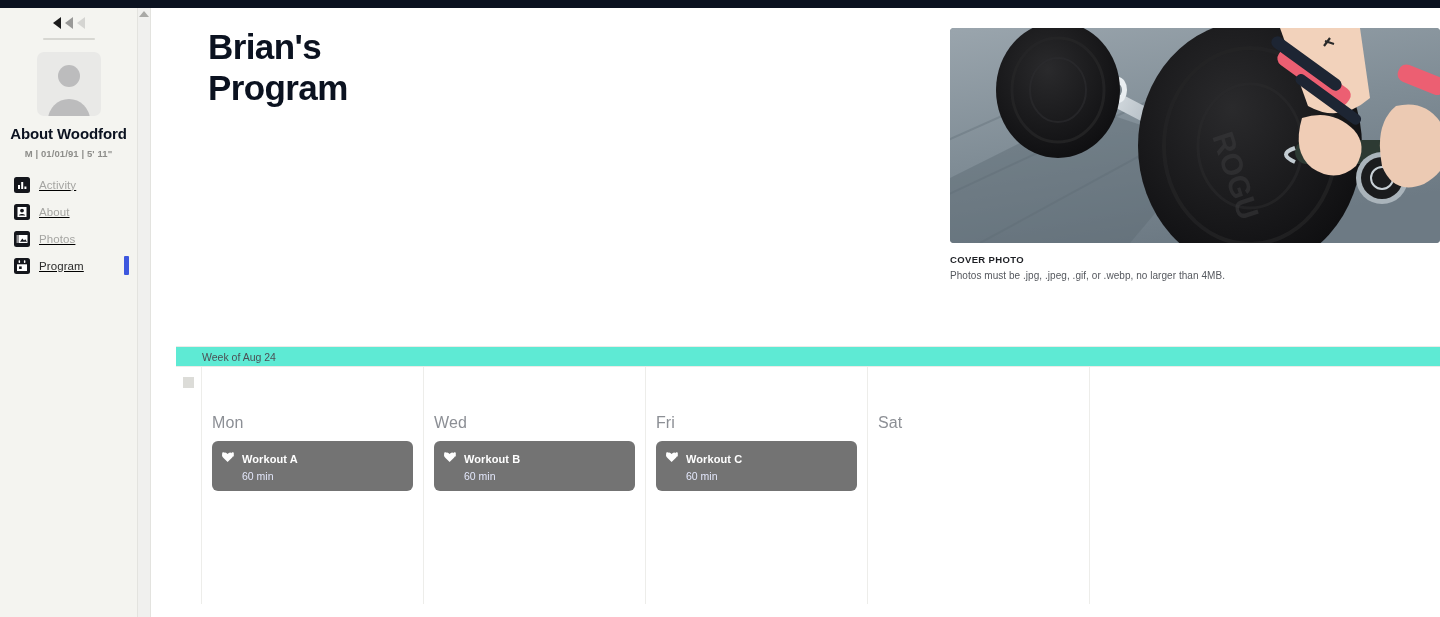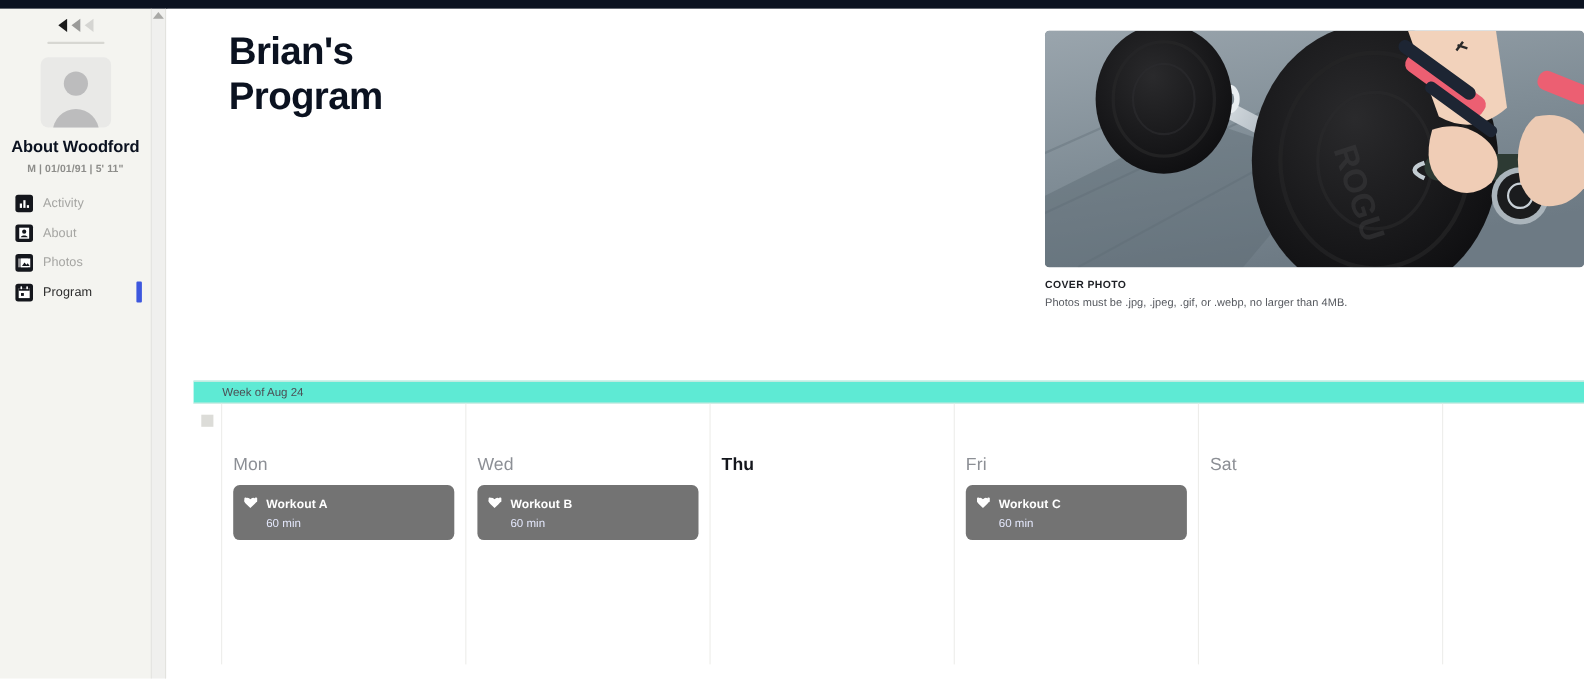--- a/index.html
+++ b/index.html
@@ -94,20 +94,21 @@
 
   .nav { margin-top: 12px; }
   .nav-item {
     display: flex;
     align-items: center;
     gap: 9px;
     height: 27px;
     padding-left: 14px;
     position: relative;
     cursor: pointer;
+    text-decoration: underline;
   }
   .nav-icon {
     width: 16px; height: 16px;
     flex: 0 0 16px;
     background: #14161c;
     border-radius: 2.5px;
     position: relative;
   }
   .nav-icon svg { position: absolute; top: 0; left: 0; }
   .nav-label {
@@ -454,23 +455,20 @@
                 <rect x="10.6" y="2.2" width="2.2" height="4.4" rx="0.9" fill="#ffffff"></rect>
               </svg>
             </span>
             <span>
               <span class="wk-title">Workout B</span>
               <span class="wk-sub" style="display:block">60 min</span>
             </span>
           </div>
         </div>
 
-        <div class="day-col today">
-          <div class="day-name">Thu</div>
-        </div>
 
         <div class="day-col">
           <div class="day-name">Fri</div>
           <div class="workout-card">
             <span class="wk-icon">
               <svg width="14" height="14" viewBox="0 0 14 14">
                 <path d="M2 3.5 q2.4 -2.4 4.6 0.4 q2.2 -2.8 4.6 -0.4 q2 2.2 -1 5 l-3.6 3.4 l-3.6 -3.4 q-3 -2.8 -1 -5 Z" fill="#ffffff"></path>
                 <rect x="1.2" y="2.2" width="2.2" height="4.4" rx="0.9" fill="#ffffff"></rect>
                 <rect x="10.6" y="2.2" width="2.2" height="4.4" rx="0.9" fill="#ffffff"></rect>
               </svg>

